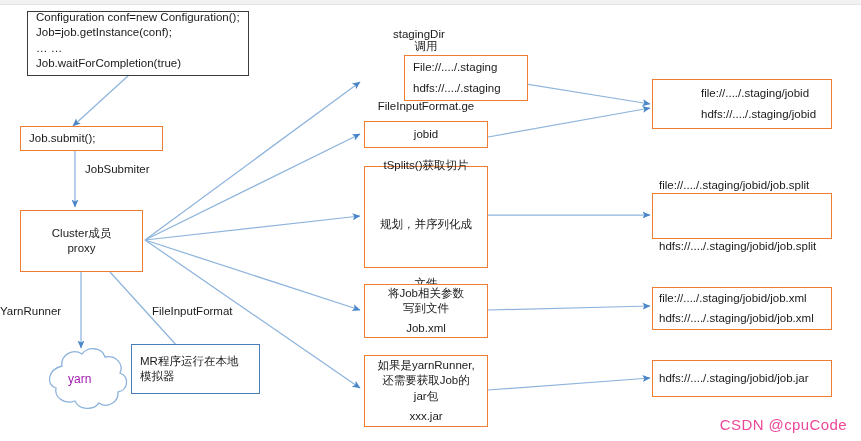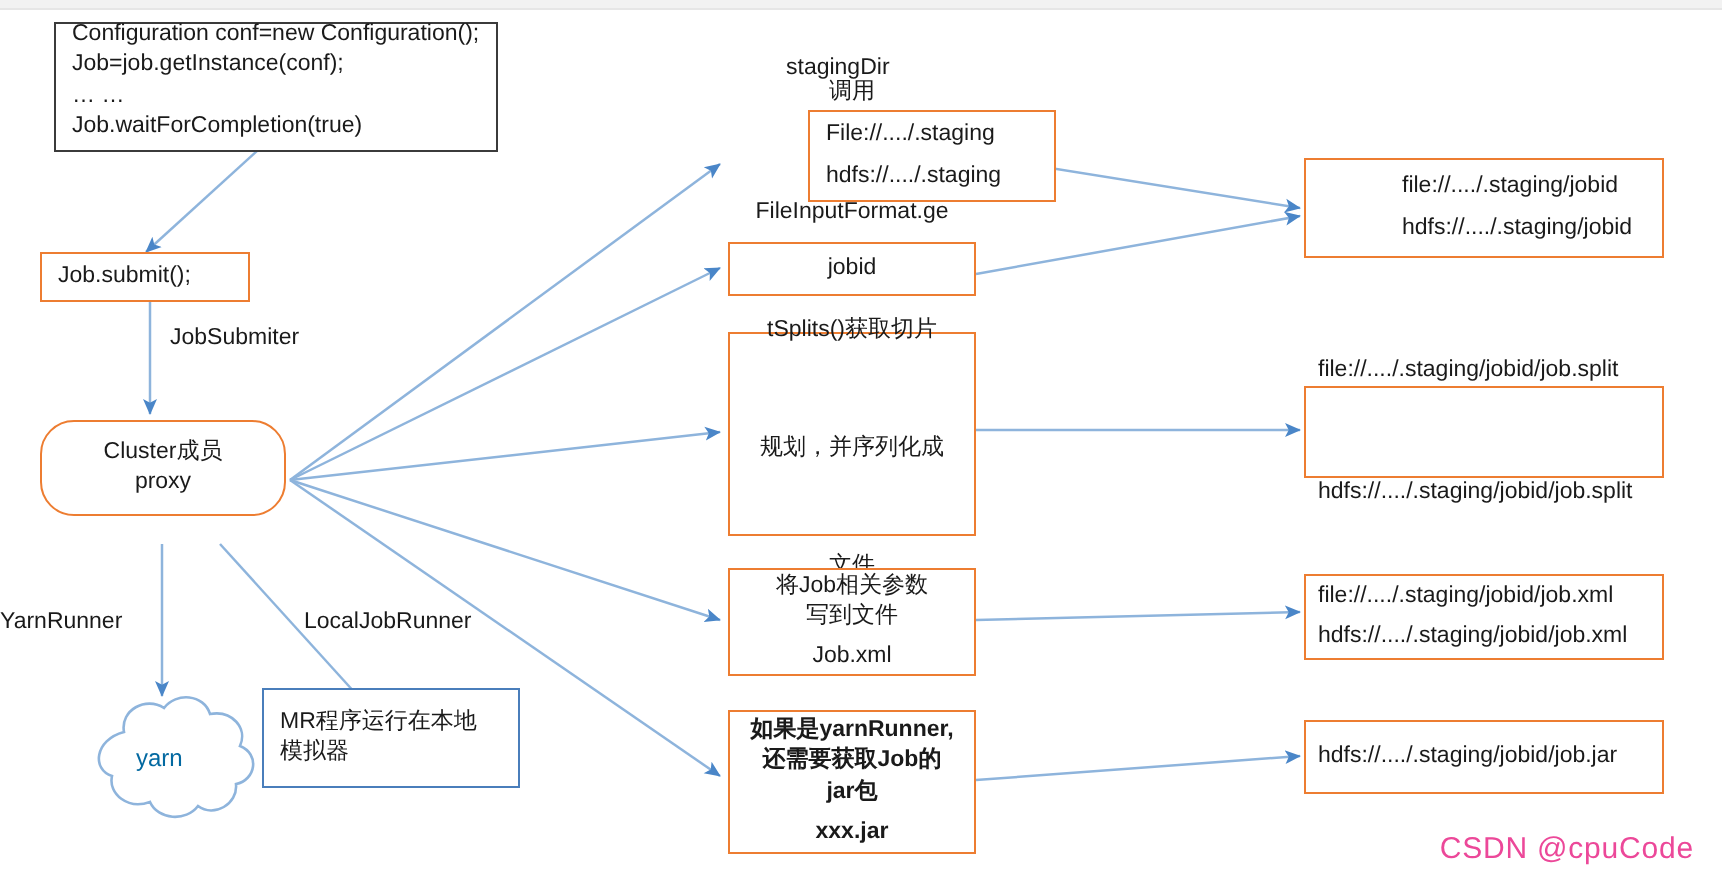--- a/index.html
+++ b/index.html
@@ -47,21 +47,21 @@
     position: absolute;
     font-size: 11.5px;
     color: #1a1a1a;
     white-space: nowrap;
     z-index: 2;
   }
   .cloud-label {
     position: absolute;
     z-index: 3;
     font-size: 12px;
-    color: #0369a1;
+    color: #a21caf;
   }
   .watermark {
     position: absolute;
     right: 14px;
     bottom: 8px;
     font-size: 15px;
     color: #ec4899;
     letter-spacing: 0.4px;
     z-index: 4;
   }
@@ -113,33 +113,33 @@
     </g>
   </svg>
 
   <div class="node dark left-align" style="left:27px; top:11px; width:222px; height:65px; padding-top:4px; padding-bottom:4px; justify-content:flex-end;">
     <div class="ln">Configuration conf=new Configuration();</div>
     <div class="ln">Job=job.getInstance(conf);</div>
     <div class="ln">… …</div>
     <div class="ln">Job.waitForCompletion(true)</div>
   </div>
 
-  <div class="node orange left-align" style="left:20px; top:126px; width:105px; height:25px;">
+  <div class="node orange left-align" style="left:20px; top:126px; width:143px; height:25px;">
     <div class="ln">Job.submit();</div>
   </div>
 
   <div class="caption" style="left:85px; top:163px;">JobSubmiter</div>
 
-  <div class="node orange" style="left:20px; top:210px; width:123px; height:48px;border-radius:17px;">
+  <div class="node orange" style="left:20px; top:210px; width:123px; height:62px;">
     <div class="ln">Cluster成员</div>
     <div class="ln">proxy</div>
   </div>
 
   <div class="caption" style="left:0; top:305px;">YarnRunner</div>
-  <div class="caption" style="left:152px; top:305px;">LocalJobRunner</div>
+  <div class="caption" style="left:152px; top:305px;">FileInputFormat</div>
 
   <svg style="position:absolute; left:40px; top:346px; width:92px; height:68px; z-index:2;" viewBox="0 0 92 68" xmlns="http://www.w3.org/2000/svg">
     <path d="M22,20 C20,9 33,2 42,8 C48,0 62,1 65,11 C76,9 84,18 80,27
              C90,31 88,44 78,46 C79,56 67,63 59,57 C53,65 39,64 35,55
              C24,59 14,51 16,42 C6,39 7,24 22,20 Z" fill="#ffffff" stroke="#8EB4DC" stroke-width="1.3"></path>
   </svg>
   <div class="cloud-label" style="left:68px; top:372px;">yarn</div>
 
   <div class="node blue left-align" style="left:131px; top:344px; width:129px; height:50px;">
     <div class="ln">MR程序运行在本地</div>
@@ -168,21 +168,21 @@
     <div class="ln">Job.split</div>
   </div>
 
   <div class="node orange" style="left:364px; top:284px; width:124px; height:54px;">
     <div class="ln">将Job相关参数</div>
     <div class="ln">写到文件</div>
     <div class="gap"></div>
     <div class="ln">Job.xml</div>
   </div>
 
-  <div class="node orange" style="left:364px; top:355px; width:124px; height:72px;font-weight:bold;">
+  <div class="node orange" style="left:364px; top:355px; width:124px; height:72px;">
     <div class="ln">如果是yarnRunner,</div>
     <div class="ln">还需要获取Job的</div>
     <div class="ln">jar包</div>
     <div class="gap"></div>
     <div class="ln">xxx.jar</div>
   </div>
 
   <div class="node orange left-align" style="left:652px; top:79px; width:180px; height:50px;padding-left:48px;">
     <div class="ln">file://..../.staging/jobid</div>
     <div class="gap"></div>

